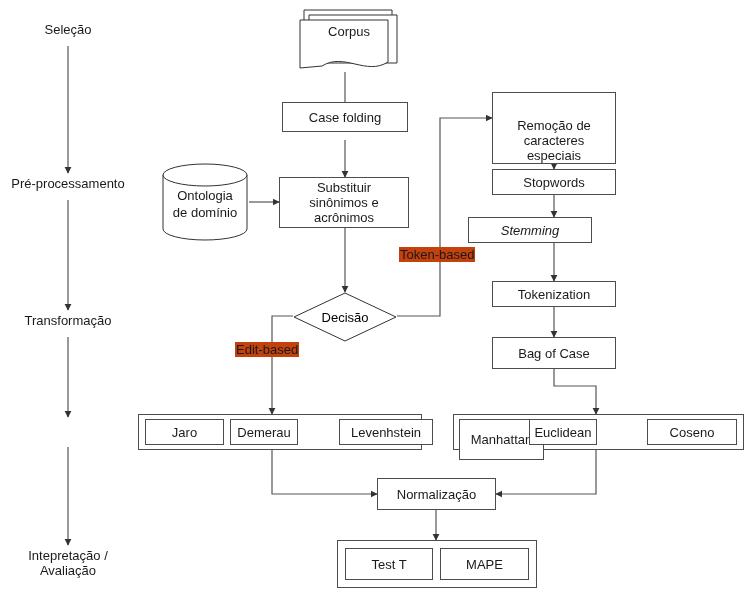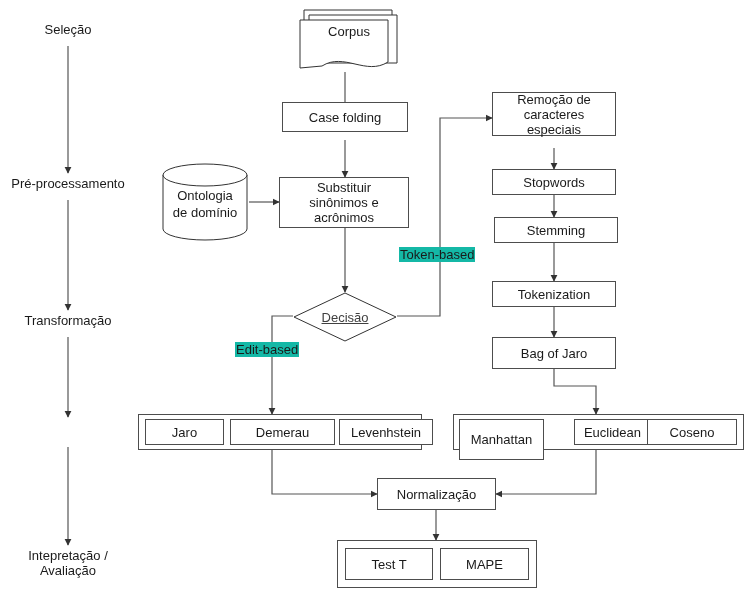--- a/index.html
+++ b/index.html
@@ -48,21 +48,21 @@
     font-size: 13px;
     line-height: 15px;
     color: #1a1a1a;
     z-index: 3;
   }
   .edge-label {
     position: absolute;
     font-size: 13px;
     line-height: 15px;
     color: #1a1a1a;
-    background: #14b8a6;
+    background: #c2410c;
     padding: 0 1px;
     white-space: nowrap;
     z-index: 4;
   }
   .group-box {
     position: absolute;
     box-sizing: border-box;
     border: 1px solid #4d4d4d;
     background: #ffffff;
     z-index: 2;
@@ -79,22 +79,21 @@
   .diamond-text {
     position: absolute;
     left: 0;
     top: 0;
     width: 100%;
     height: 100%;
     display: flex;
     align-items: center;
     justify-content: center;
     font-size: 13px;
-    color: #404040;
-    text-decoration: underline;
+    color: #000000;
   }
   .doc-wrap {
     position: absolute;
     z-index: 3;
   }
   .doc-wrap svg { position: absolute; left: 0; top: 0; }
   .doc-text {
     position: absolute;
     left: 0;
     top: 18px;
@@ -202,60 +201,60 @@
     <svg width="104" height="50" viewBox="0 0 104 50">
       <path d="M 52 1 L 103 25 L 52 49 L 1 25 Z" fill="#ffffff" stroke="#333333" stroke-width="1"></path>
     </svg>
     <div class="diamond-text">Decisão</div>
   </div>
 
   <div class="edge-label" style="left:235px; top:342px;">Edit-based</div>
 
   <div class="edge-label" style="left:399px; top:247px;">Token-based</div>
 
-  <div class="node" style="left:492px; top:92px; width:124px; height:44px; white-space:pre-line;">
+  <div class="node" style="left:492px; top:92px; width:124px; height:72px; white-space:pre-line;align-items:flex-end;">
     <span>Remoção de
 caracteres
 especiais</span>
   </div>
 
   <div class="node" style="left:492px; top:169px; width:124px; height:26px;">
     <span>Stopwords</span>
   </div>
 
-  <div class="node" style="left:494px; top:217px; width:124px; height:26px;">
+  <div class="node" style="left:468px; top:217px; width:124px; height:26px;font-style:italic;">
     <span>Stemming</span>
   </div>
 
   <div class="node" style="left:492px; top:281px; width:124px; height:26px;">
     <span>Tokenization</span>
   </div>
 
   <div class="node" style="left:492px; top:337px; width:124px; height:32px;">
-    <span>Bag of Jaro</span>
+    <span>Bag of Case</span>
   </div>
 
   <div class="group-box" style="left:138px; top:414px; width:284px; height:36px;">
   </div>
   <div class="node" style="left:145px; top:419px; width:79px; height:26px;">
     <span>Jaro</span>
   </div>
-  <div class="node" style="left:230px; top:419px; width:105px; height:26px;">
+  <div class="node" style="left:230px; top:419px; width:68px; height:26px;">
     <span>Demerau</span>
   </div>
   <div class="node" style="left:339px; top:419px; width:94px; height:26px;">
     <span>Levenhstein</span>
   </div>
 
   <div class="group-box" style="left:453px; top:414px; width:291px; height:36px;">
   </div>
   <div class="node" style="left:459px; top:419px; width:85px; height:41px;">
     <span>Manhattan</span>
   </div>
-  <div class="node" style="left:574px; top:419px; width:77px; height:26px;">
+  <div class="node" style="left:529px; top:419px; width:68px; height:26px;">
     <span>Euclidean</span>
   </div>
   <div class="node" style="left:647px; top:419px; width:90px; height:26px;">
     <span>Coseno</span>
   </div>
 
   <div class="node" style="left:377px; top:478px; width:119px; height:32px;">
     <span>Normalização</span>
   </div>
 

